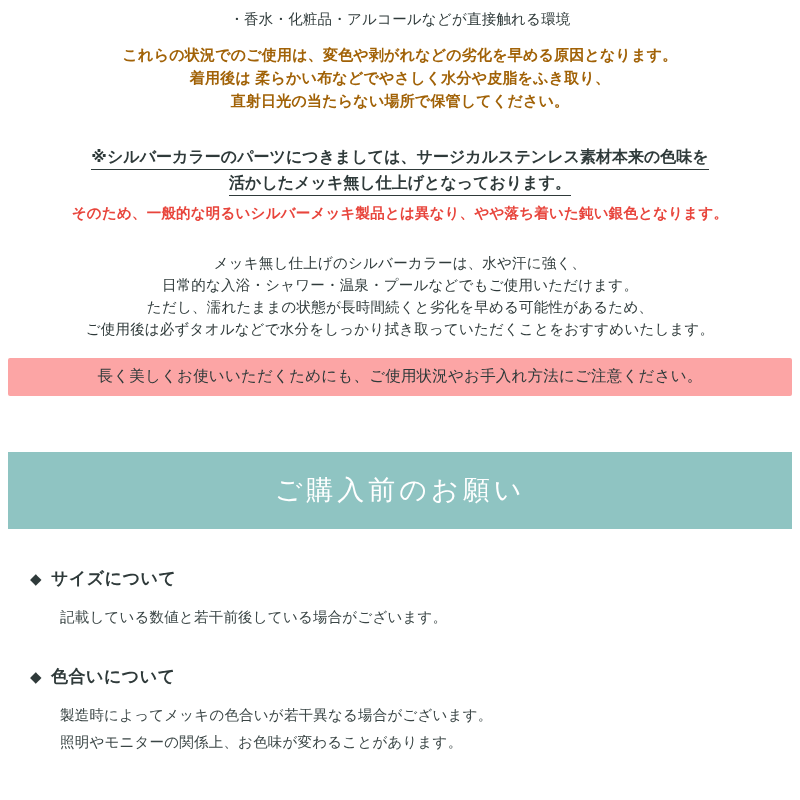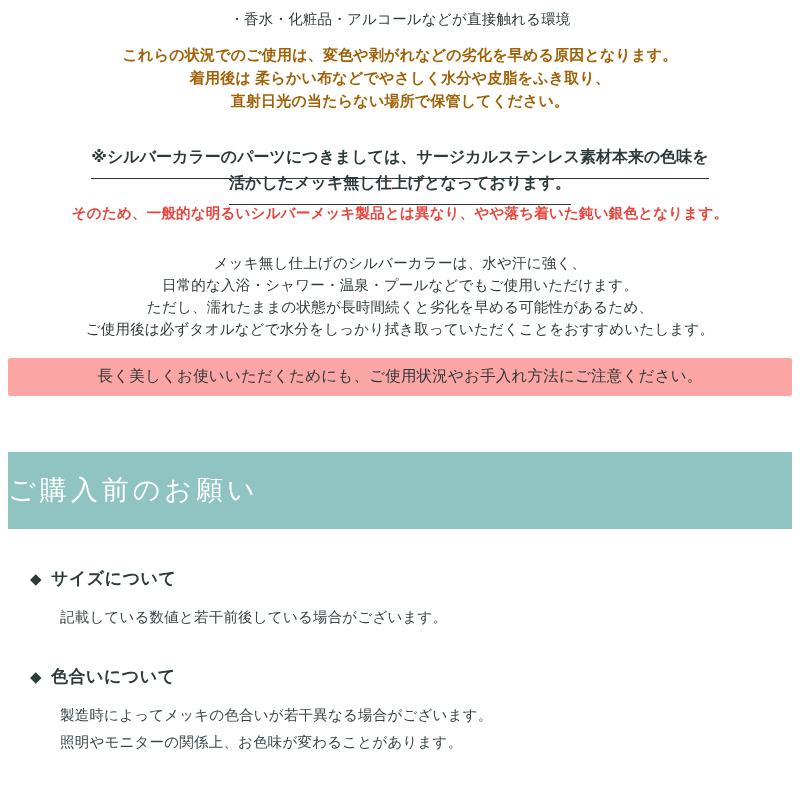--- a/index.html
+++ b/index.html
@@ -57,41 +57,42 @@
     display: block;
     text-align: center;
     color: #2f3a3a;
     font-size: 16px;
     font-weight: bold;
     line-height: 1.62;
     white-space: nowrap;
   }
   .u-line span.ul {
     border-bottom: 1.5px solid #2f3a3a;
-    padding-bottom: 13px;
+    padding-bottom: 4px;
   }
 
   
   .highlight {
     margin: 18px 8px 0 8px;
     background: #fca5a5;
     color: #2f3a3a;
     font-size: 15.5px;
     text-align: center;
     padding: 8px 4px 9px 4px;
     border-radius: 2px;
     white-space: nowrap;
     letter-spacing: 0.2px;
   }
 
   
   .section-header {
     margin: 56px 8px 0 8px;
     background: #8fc4c2;
     color: #ffffff;
+    text-align: center;
     font-size: 27px;
     letter-spacing: 4px;
     padding: 20px 0 21px 0;
     font-weight: normal;
   }
 
   
   .notes {
     margin: 38px 0 0 0;
     padding: 0 30px;

